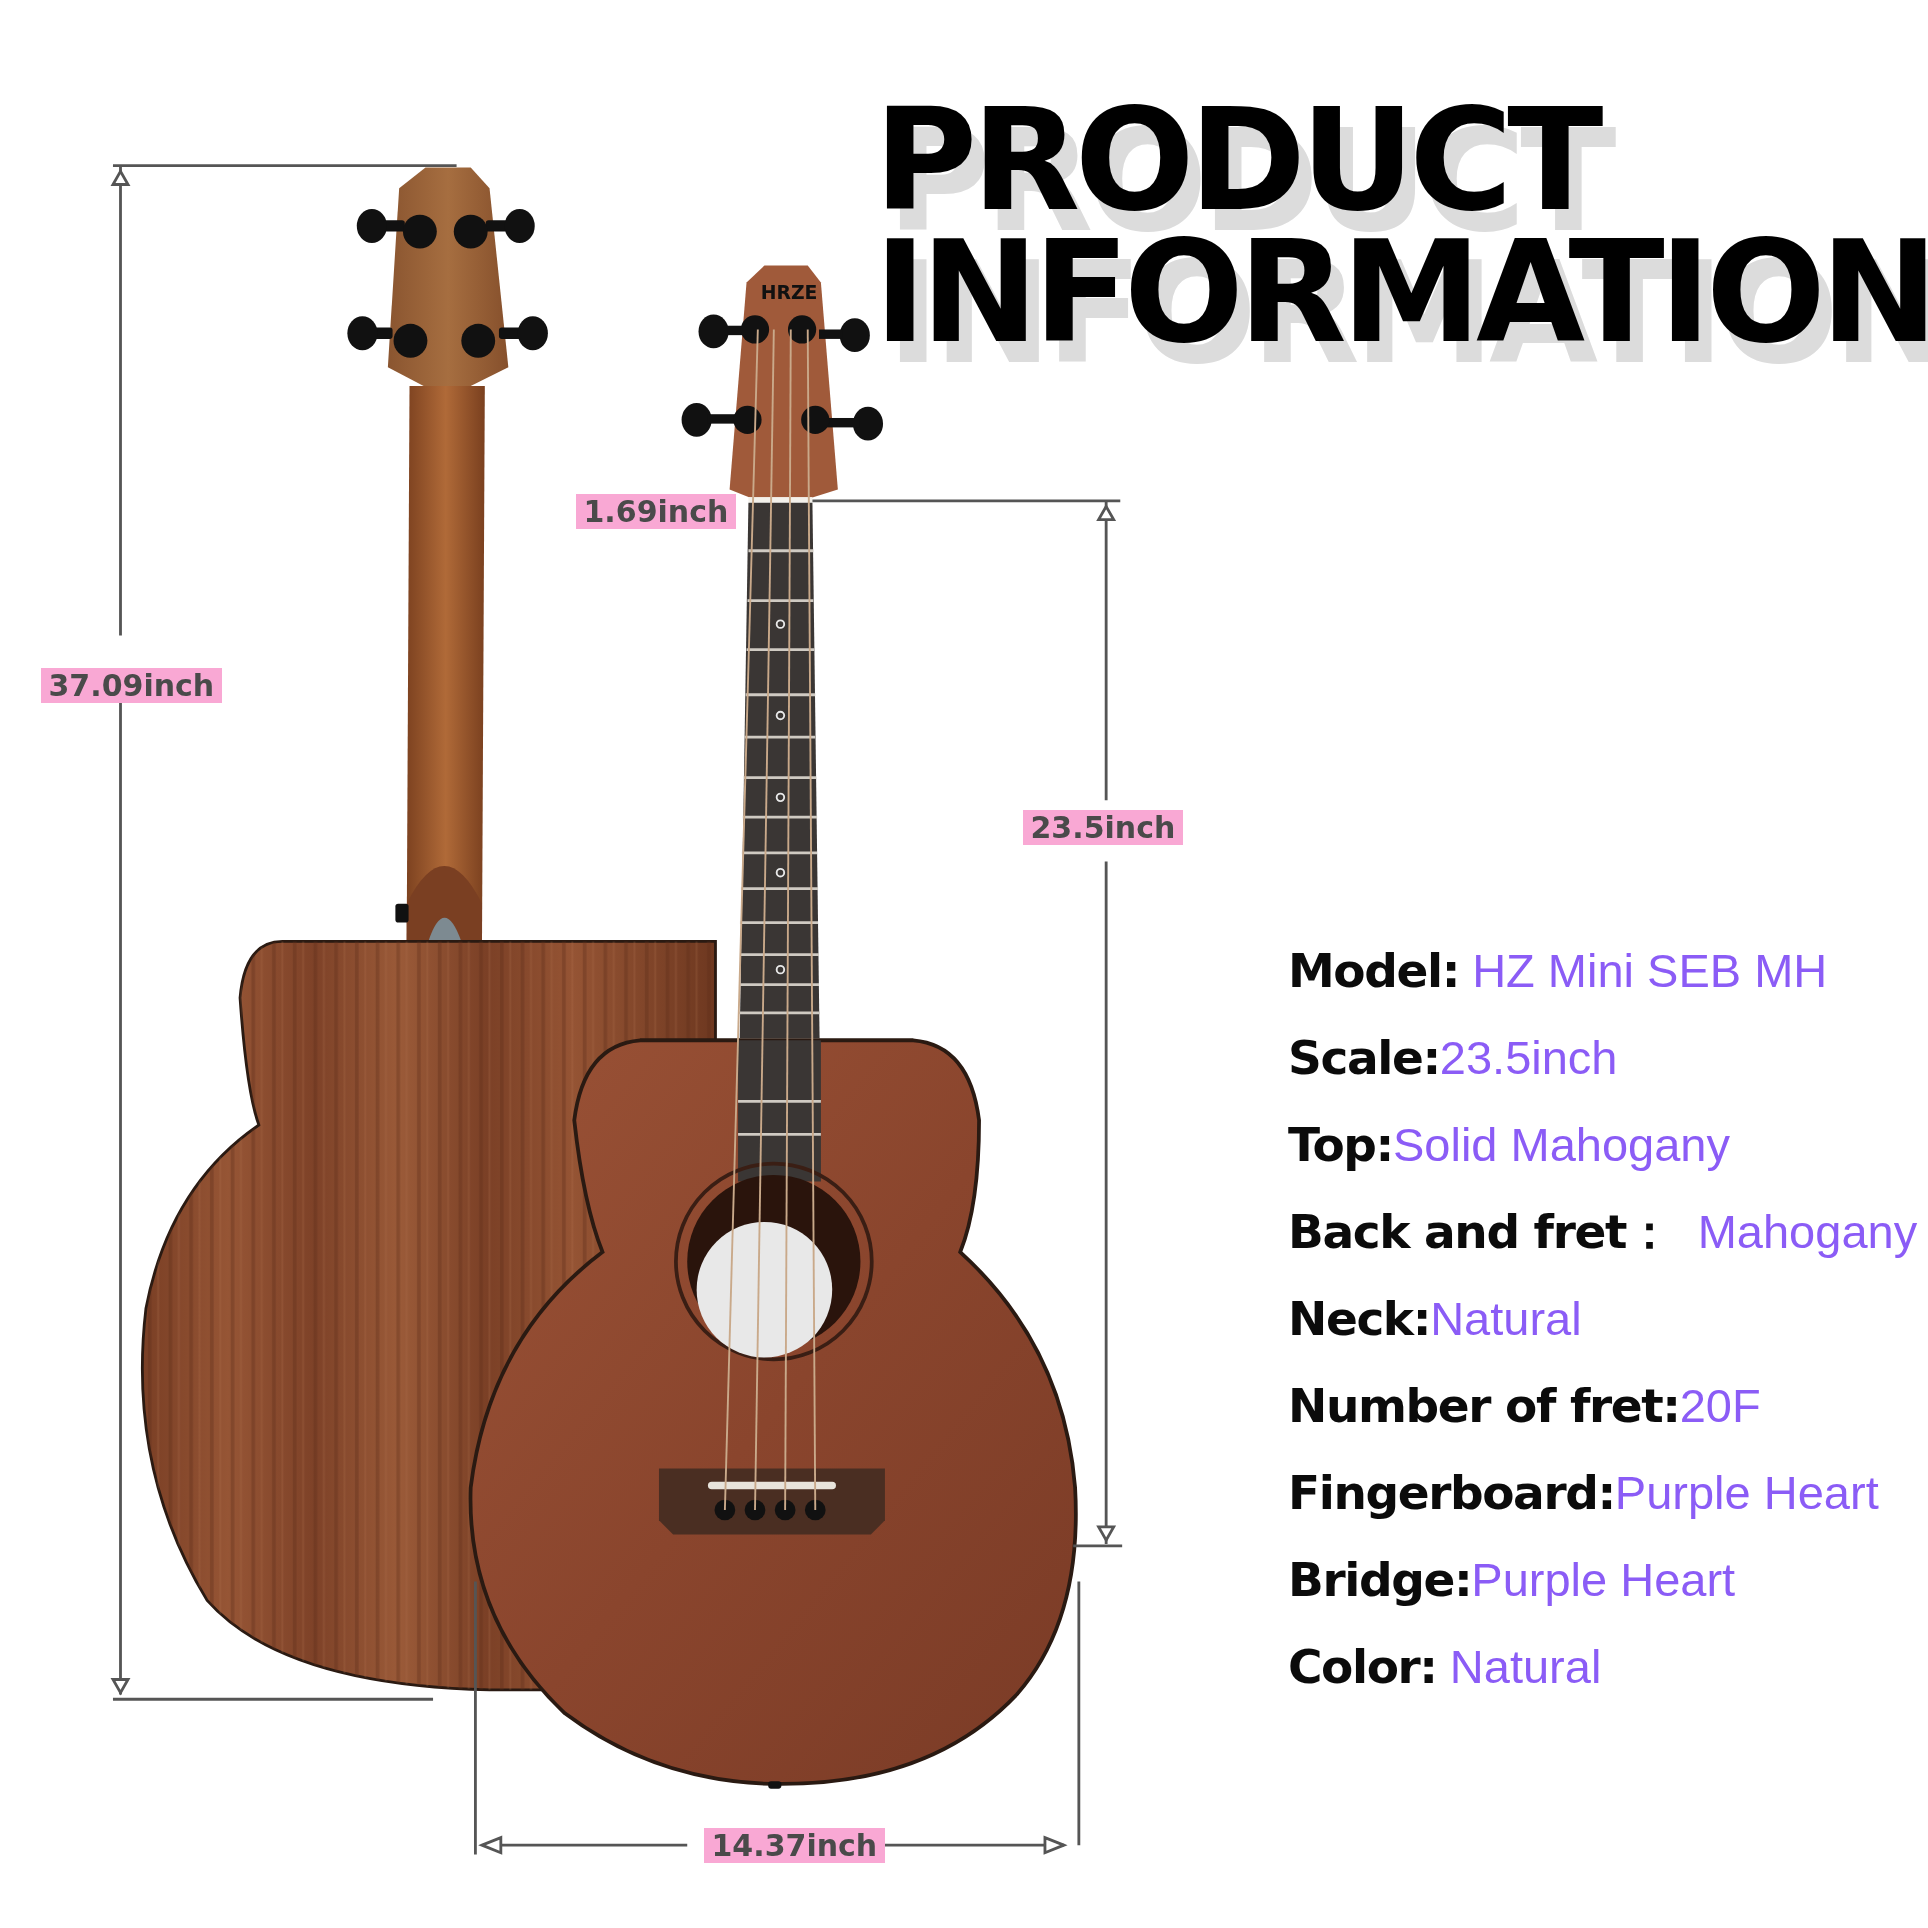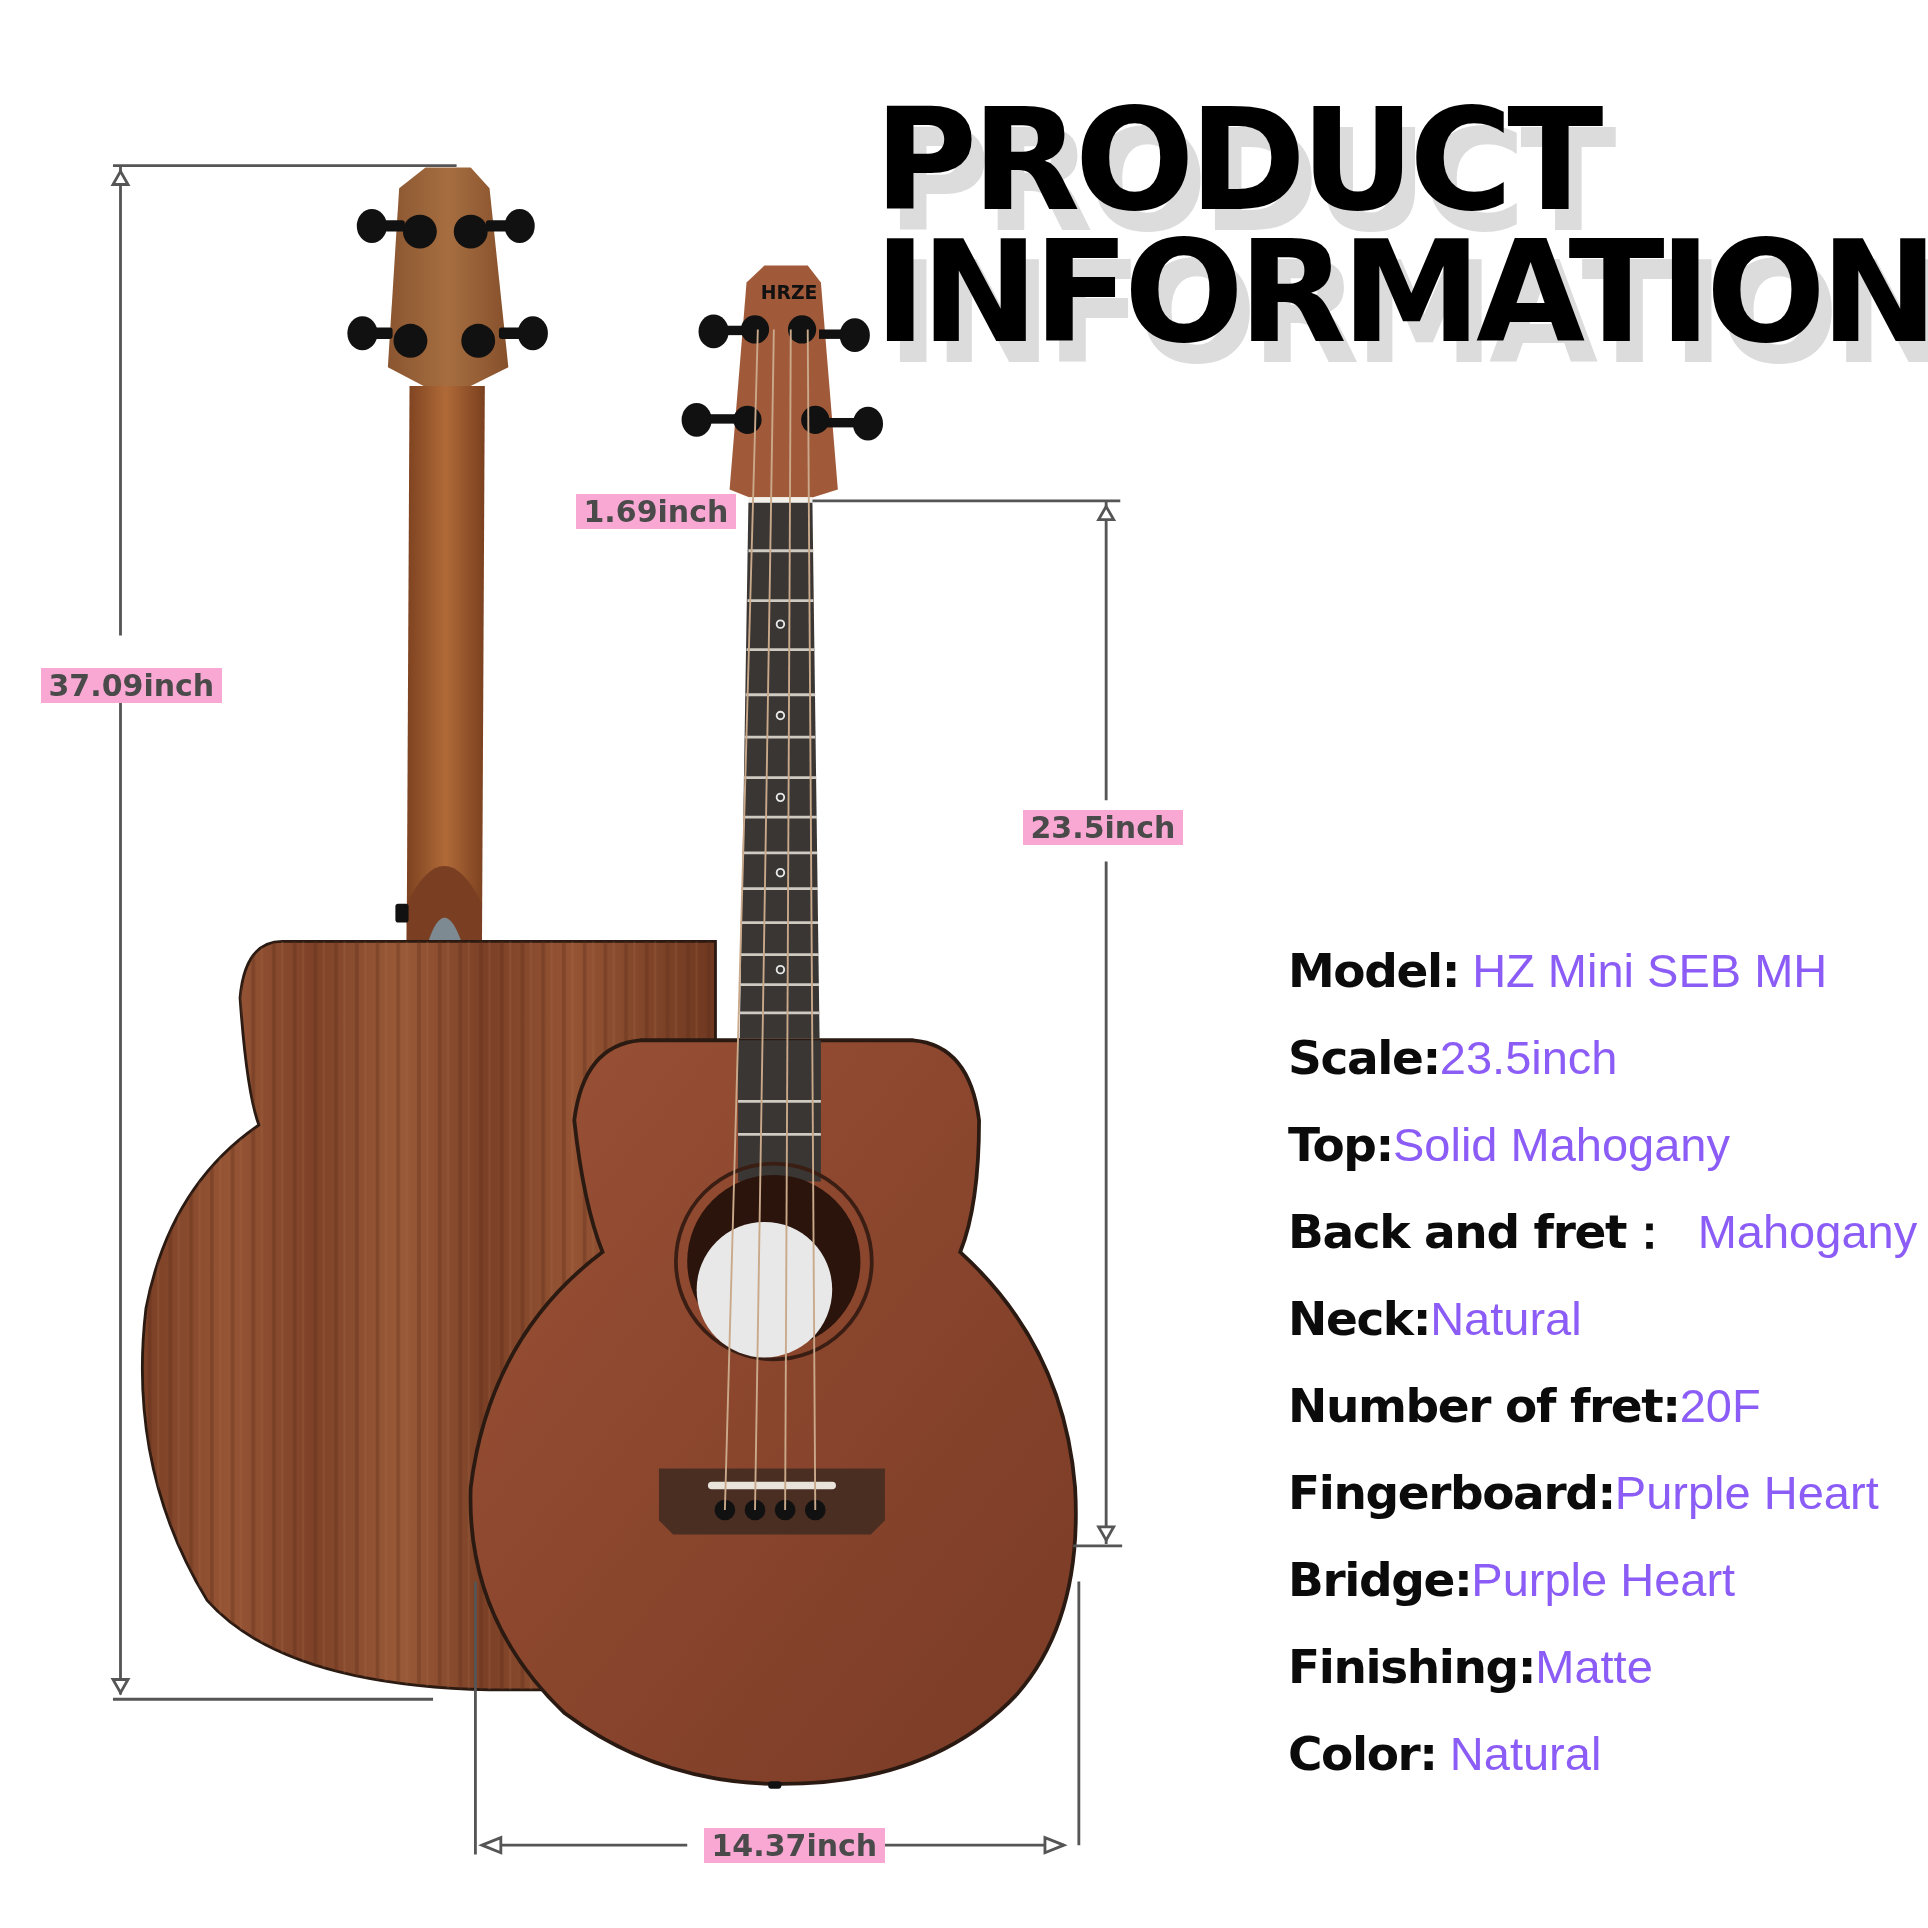--- a/index.html
+++ b/index.html
@@ -211,16 +211,15 @@
 
 <div class="specs">
   <div class="spec"><span class="k">Model:</span><span class="v"> HZ Mini SEB MH</span></div>
   <div class="spec"><span class="k">Scale:</span><span class="v">23.5inch</span></div>
   <div class="spec"><span class="k">Top:</span><span class="v">Solid Mahogany</span></div>
   <div class="spec"><span class="k">Back and fret：</span><span class="v" style="white-space:pre">  Mahogany</span></div>
   <div class="spec"><span class="k">Neck:</span><span class="v">Natural</span></div>
   <div class="spec"><span class="k">Number of fret:</span><span class="v">20F</span></div>
   <div class="spec"><span class="k">Fingerboard:</span><span class="v">Purple Heart</span></div>
   <div class="spec"><span class="k">Bridge:</span><span class="v">Purple Heart</span></div>
-  <div class="spec"><span class="k">Finishing:</span><span class="v">Matte</span></div>
   <div class="spec"><span class="k">Color:</span><span class="v"> Natural</span></div>
 </div>
 
 
 </body></html>

